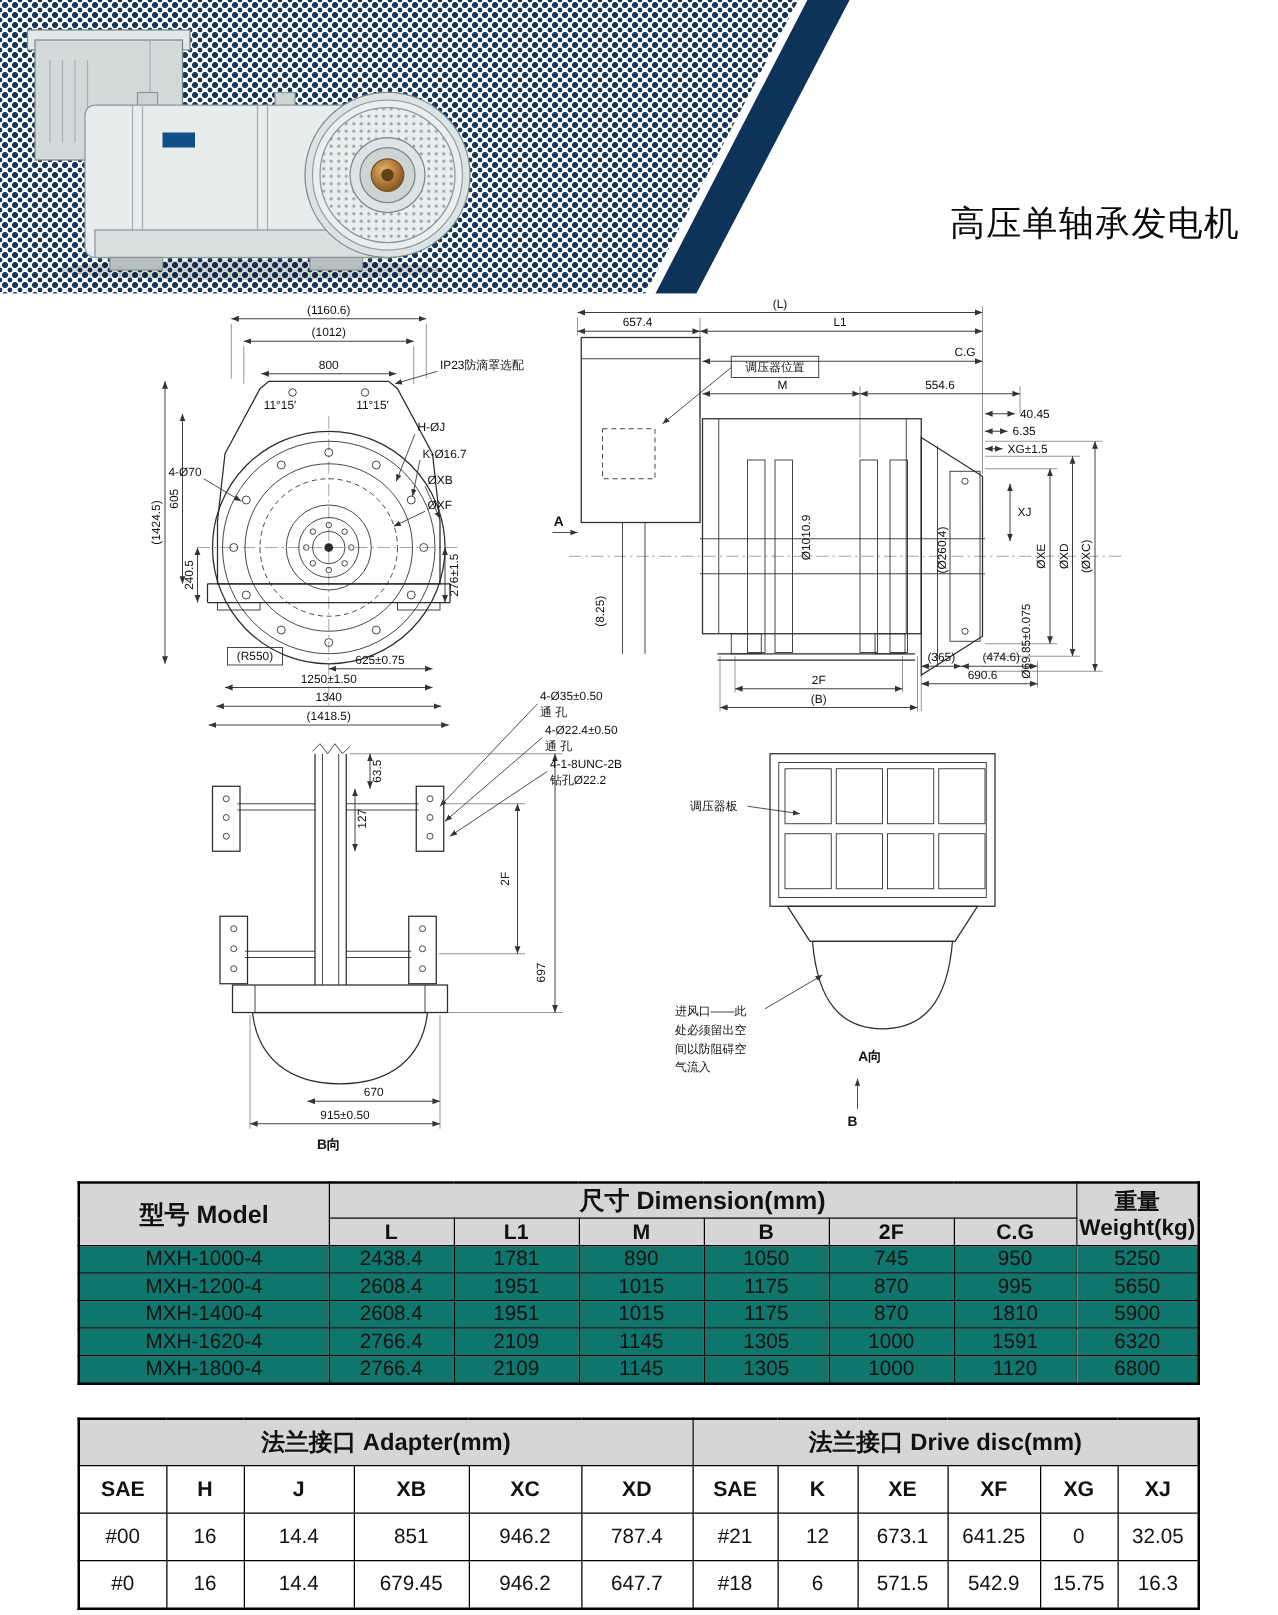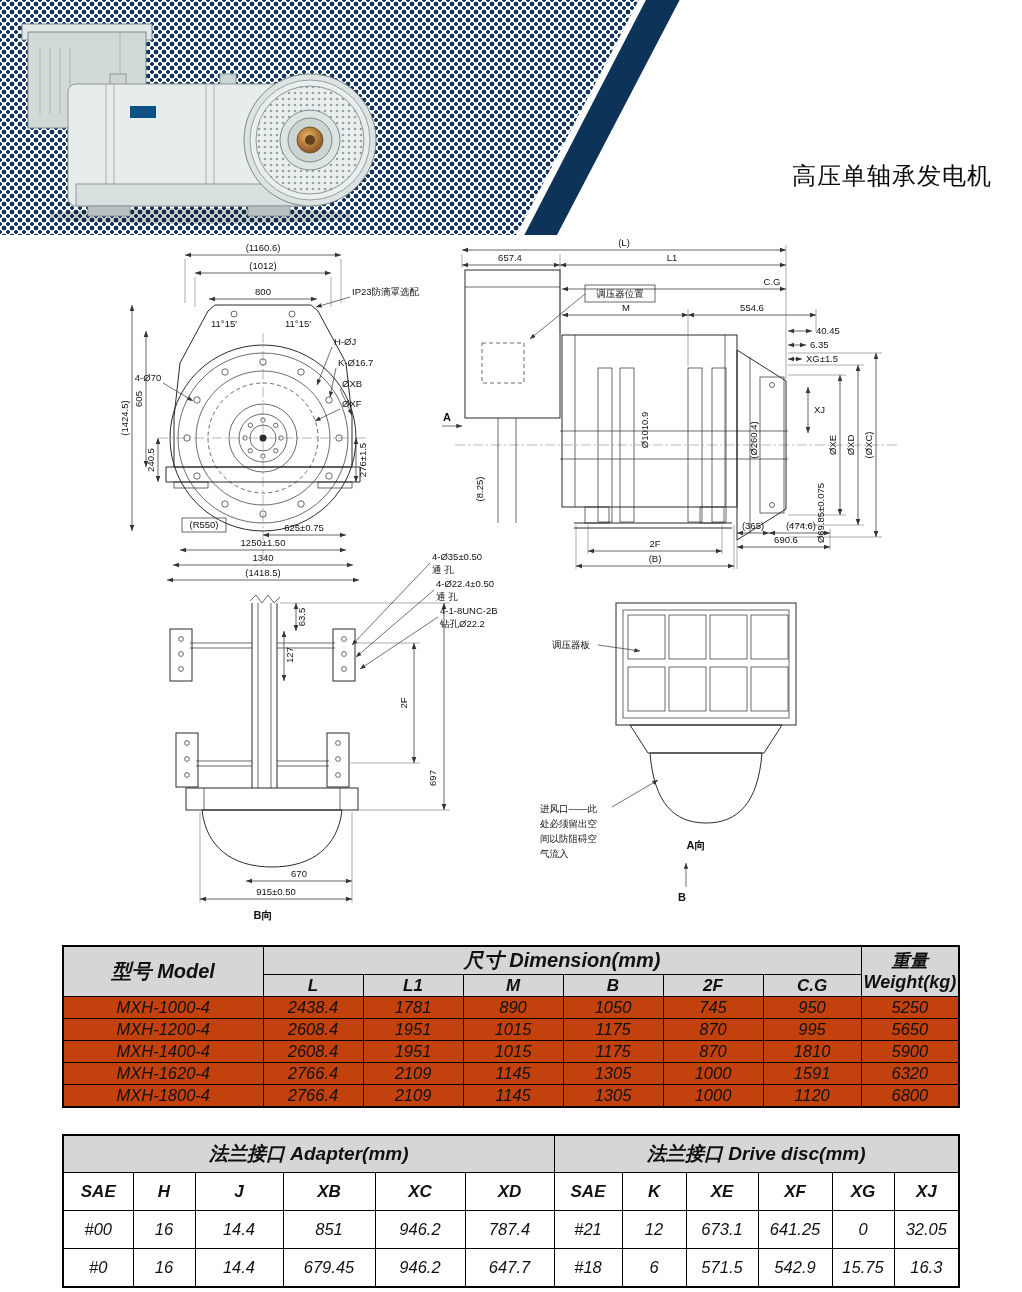--- a/index.html
+++ b/index.html
@@ -19,44 +19,44 @@
     background-size:8px 8px, 8px 8px;
     background-position:0 0, 4px 4px;
     clip-path: polygon(0 0, 62.5% 0, 50.5% 100%, 0 100%);
   }
   .hero-band {
     position:absolute; inset:0; background:#0d3358;
     clip-path: polygon(63.2% 0, 66.5% 0, 54.5% 100%, 51.3% 100%);
   }
   .gen-photo { position:absolute; left:10px; top:18px; }
   .page-title { position:absolute; right:30px; top:160px; text-align:right; color:#0a0a0a; }
-  .page-title .zh { font-size:24px; letter-spacing:1px; }
+  .page-title .zh { font-size:28px; letter-spacing:1px; }
   .page-title .en { font-size:23px; margin-top:6px; }
 
   
   .drawings { display:block; }
   .geo  { stroke:#2b2b2b; stroke-width:1;   fill:none; }
   .geo2 { stroke:#2b2b2b; stroke-width:0.7; fill:none; }
   .cl   { stroke:#8a8a8a; stroke-width:0.6; stroke-dasharray:10 3 2 3; fill:none; }
   .dl   { stroke:#333;    stroke-width:0.75; fill:none; }
   .ext  { stroke:#555;    stroke-width:0.5; fill:none; }
   .ldr  { stroke:#333;    stroke-width:0.7; fill:none; }
   svg text { font-family:"Liberation Sans", sans-serif; font-size:9.5px; fill:#111; text-anchor:middle; }
   svg text.ts { text-anchor:start; }
   svg text.big { font-size:11px; font-weight:bold; }
 
   
-  table { border-collapse:collapse; table-layout:fixed; width:896px; margin-left:62px; border:2.5px solid #000;font-style:italic; }
+  table { border-collapse:collapse; table-layout:fixed; width:896px; margin-left:62px; border:2.5px solid #000; }
   th, td { border:1.6px solid #000; text-align:center; vertical-align:middle; overflow:hidden; }
   .t1 { margin-top:10px; }
   .t1 th { background:#d6d6d6; font-weight:bold; }
   .t1 .big-h { font-size:20px; height:28px; }
   .t1 .w-h { font-size:18px; line-height:1.12; }
   .t1 .sub th { font-size:17px; height:22px; }
-  .t1 td { font-size:16.5px; height:22px; background:#c2410c; }
+  .t1 td { font-size:16.5px; height:22px; background:#0f766e; }
   .t2 { margin-top:26px;border-radius:18px; }
   .t2 .title th { background:#d6d6d6; font-size:19px; font-weight:bold; height:38px; }
   .t2 .head th { background:#fff; font-size:17px; font-weight:bold; height:38px;margin-top:42px; }
   .t2 td { font-size:16.5px; height:38px; background:#fff; }
 </style>
 </head>
 <body>
 
 <div class="hero">
   <div class="hero-dots"></div>

